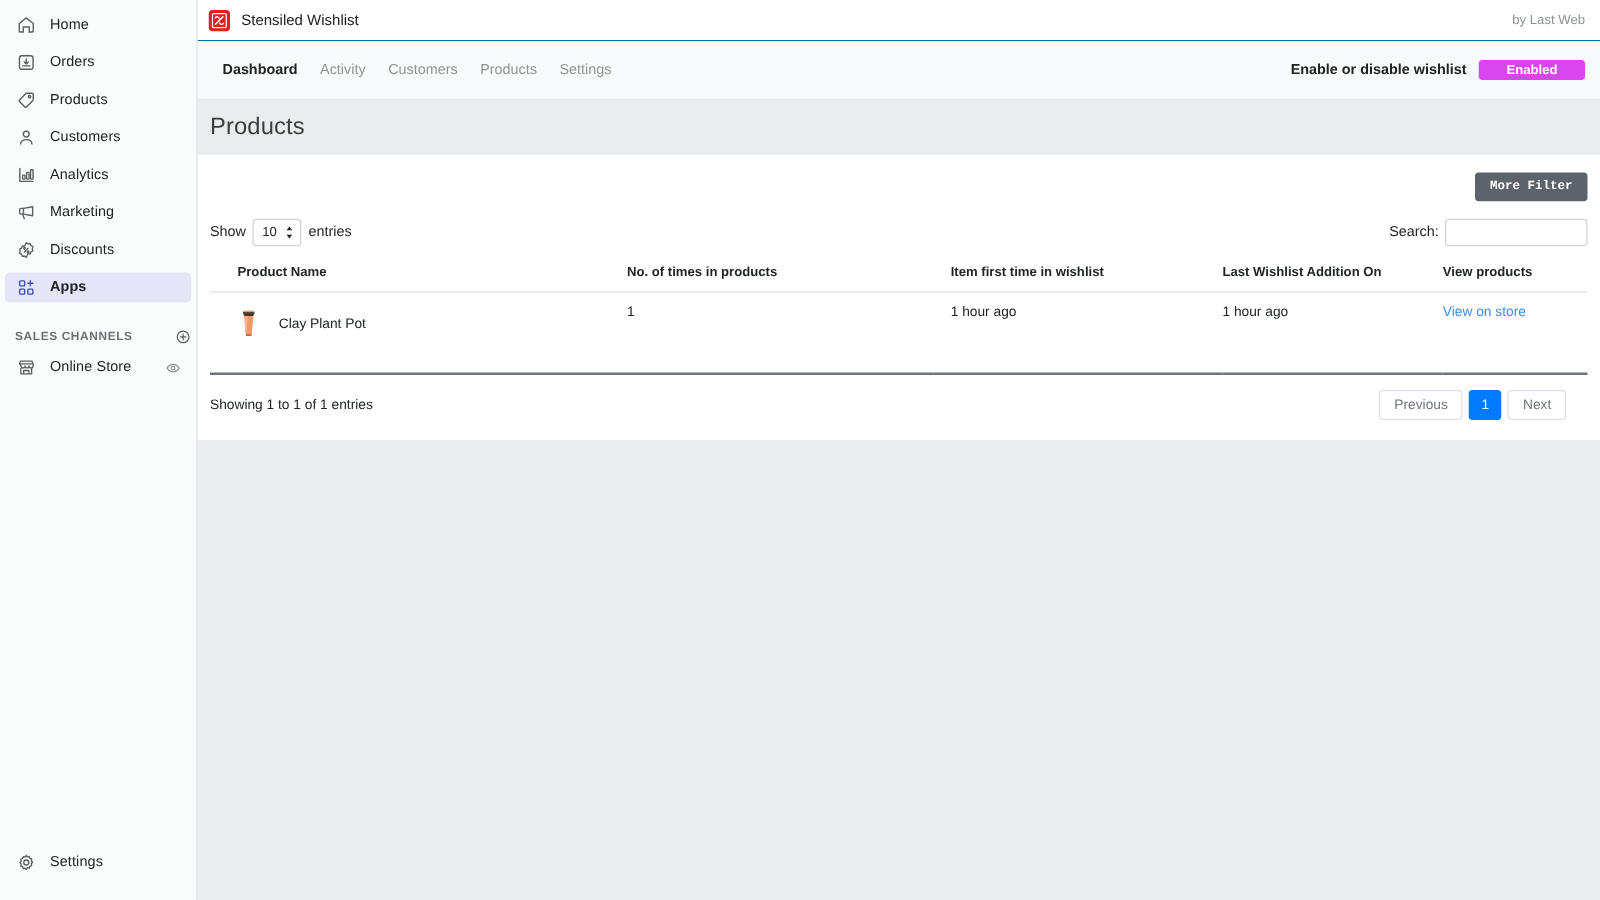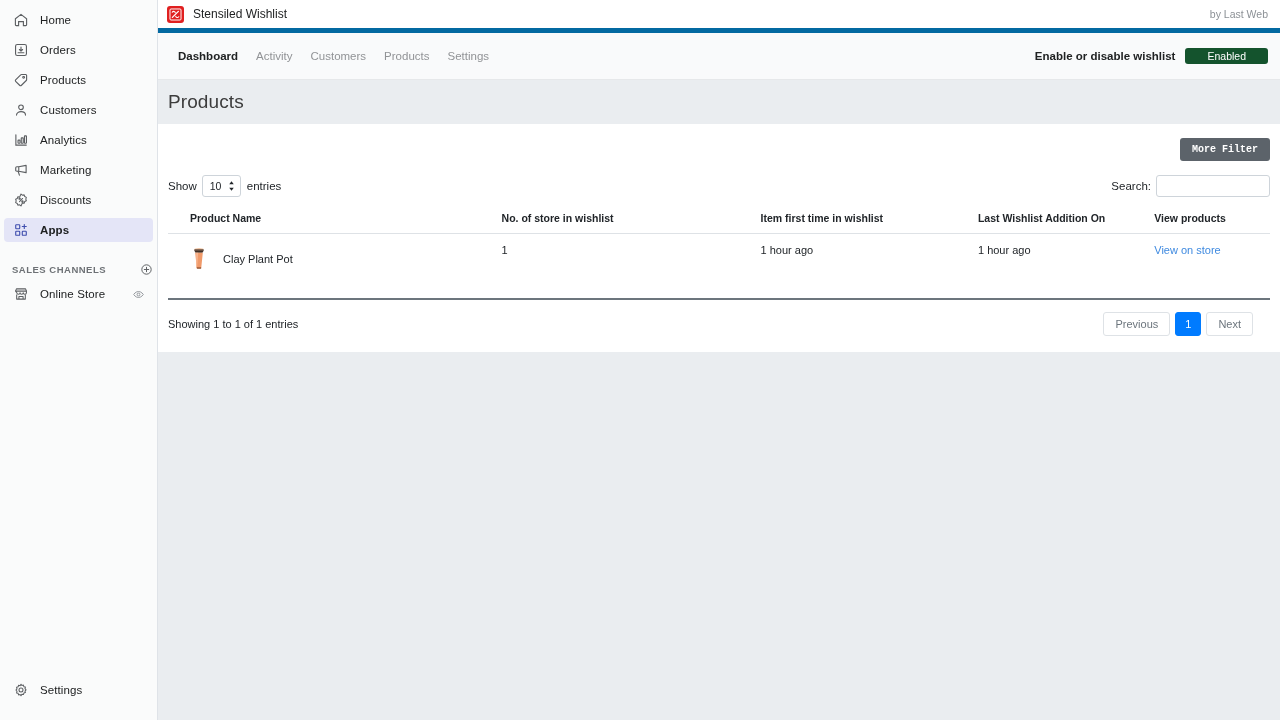--- a/index.html
+++ b/index.html
@@ -61,21 +61,21 @@
     padding-bottom: 12px;
   }
 
   
   .main { flex: 1; height: 720px; display: flex; flex-direction: column; background: #eaedf0; }
 
   .app-header {
     height: 33px; background: #fff;
     display: flex; align-items: center;
     padding: 0 12px 0 9px;
-    border-bottom: 5px solid #0369a1;
+    border-bottom: 1px solid #0369a1;
     flex: 0 0 33px;
     justify-content: flex-end;
   }
   .logo-mark {
     width: 17px; height: 17px; border-radius: 3px;
     background: #e02020;
     display: flex; align-items: center; justify-content: center;
     flex: 0 0 17px;
   }
   .app-title { font-size: 12px; color: #202223; margin-left: 9px; }
@@ -91,22 +91,22 @@
   .tabs { display: flex; align-items: center; gap: 0px; }
   .tab {
     font-size: 11.5px; color: #919396;
     padding: 6px 9px; cursor: pointer; white-space: nowrap;
   }
   .tab:first-child { padding-left: 10px; }
   .tab.active { color: #202223; font-weight: 700; }
   .tab-right { margin-left: auto; display: flex; align-items: center; }
   .toggle-label { font-size: 11.5px; color: #202223; font-weight: 700; margin-right: 10px; }
   .btn-enabled {
-    background: #14532d; color: #fff;
-    font-size: 10.5px; font-weight: 400;
+    background: #d946ef; color: #fff;
+    font-size: 10.5px; font-weight: 700;
     border: none; border-radius: 3px;
     padding: 2px 22px; cursor: pointer;
     font-family: inherit;
   }
 
   .page-title-bar {
     height: 44px; background: #eaedf0;
     display: flex; align-items: center;
     padding-left: 10px;
     flex: 0 0 44px;
@@ -403,21 +403,21 @@
         <div class="search-block">
           <span class="search-label">Search:</span>
           <input class="search-input" type="text" placeholder="" style="">
         </div>
       </div>
 
       <table class="data">
         <thead>
           <tr>
             <th class="c-name">Product Name</th>
-            <th class="c-times">No. of store in wishlist</th>
+            <th class="c-times">No. of times in products</th>
             <th class="c-first">Item first time in wishlist</th>
             <th class="c-last">Last Wishlist Addition On</th>
             <th class="c-view">View products</th>
           </tr>
         </thead>
         <tbody>
           <tr>
             <td class="c-name">
               <div class="prod-cell">
                 <span class="thumb">

